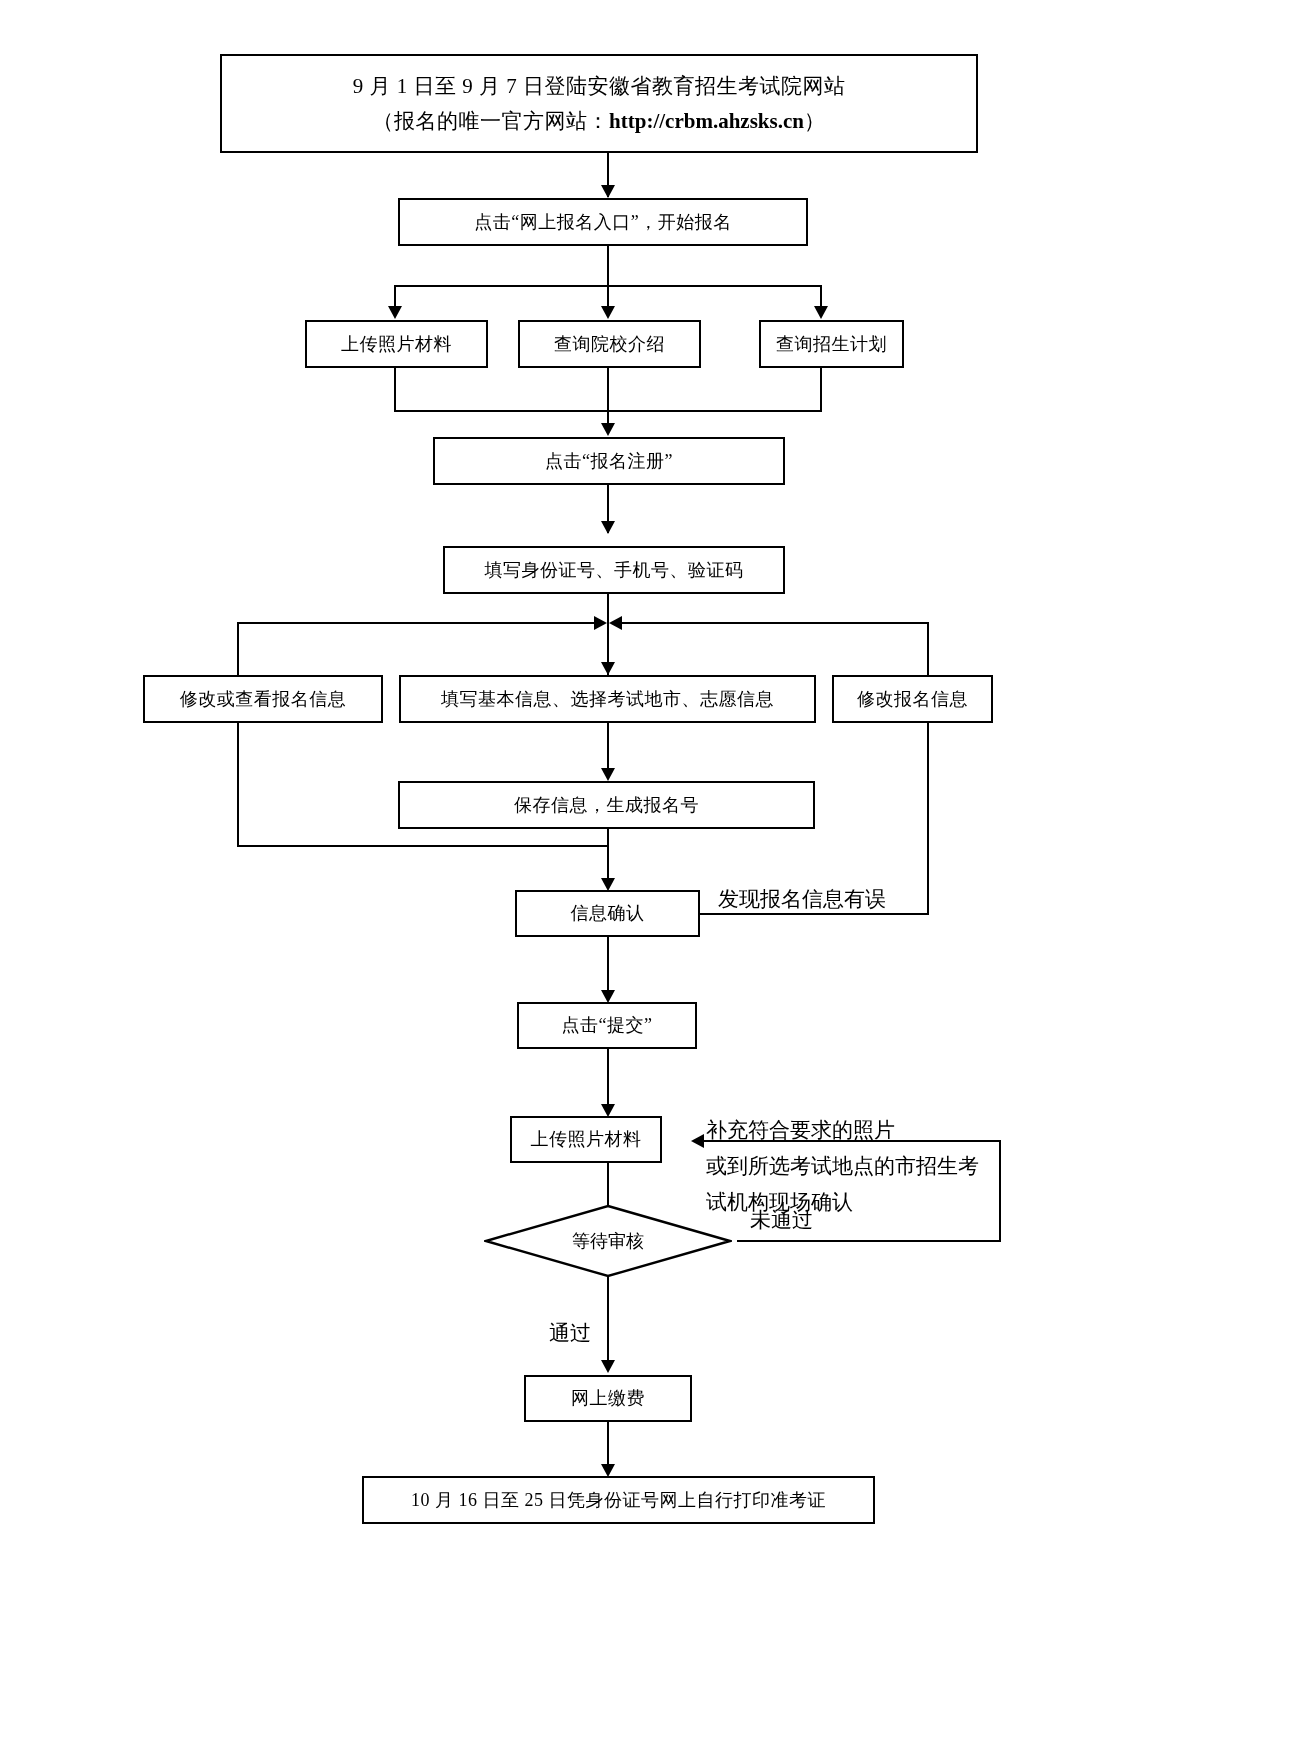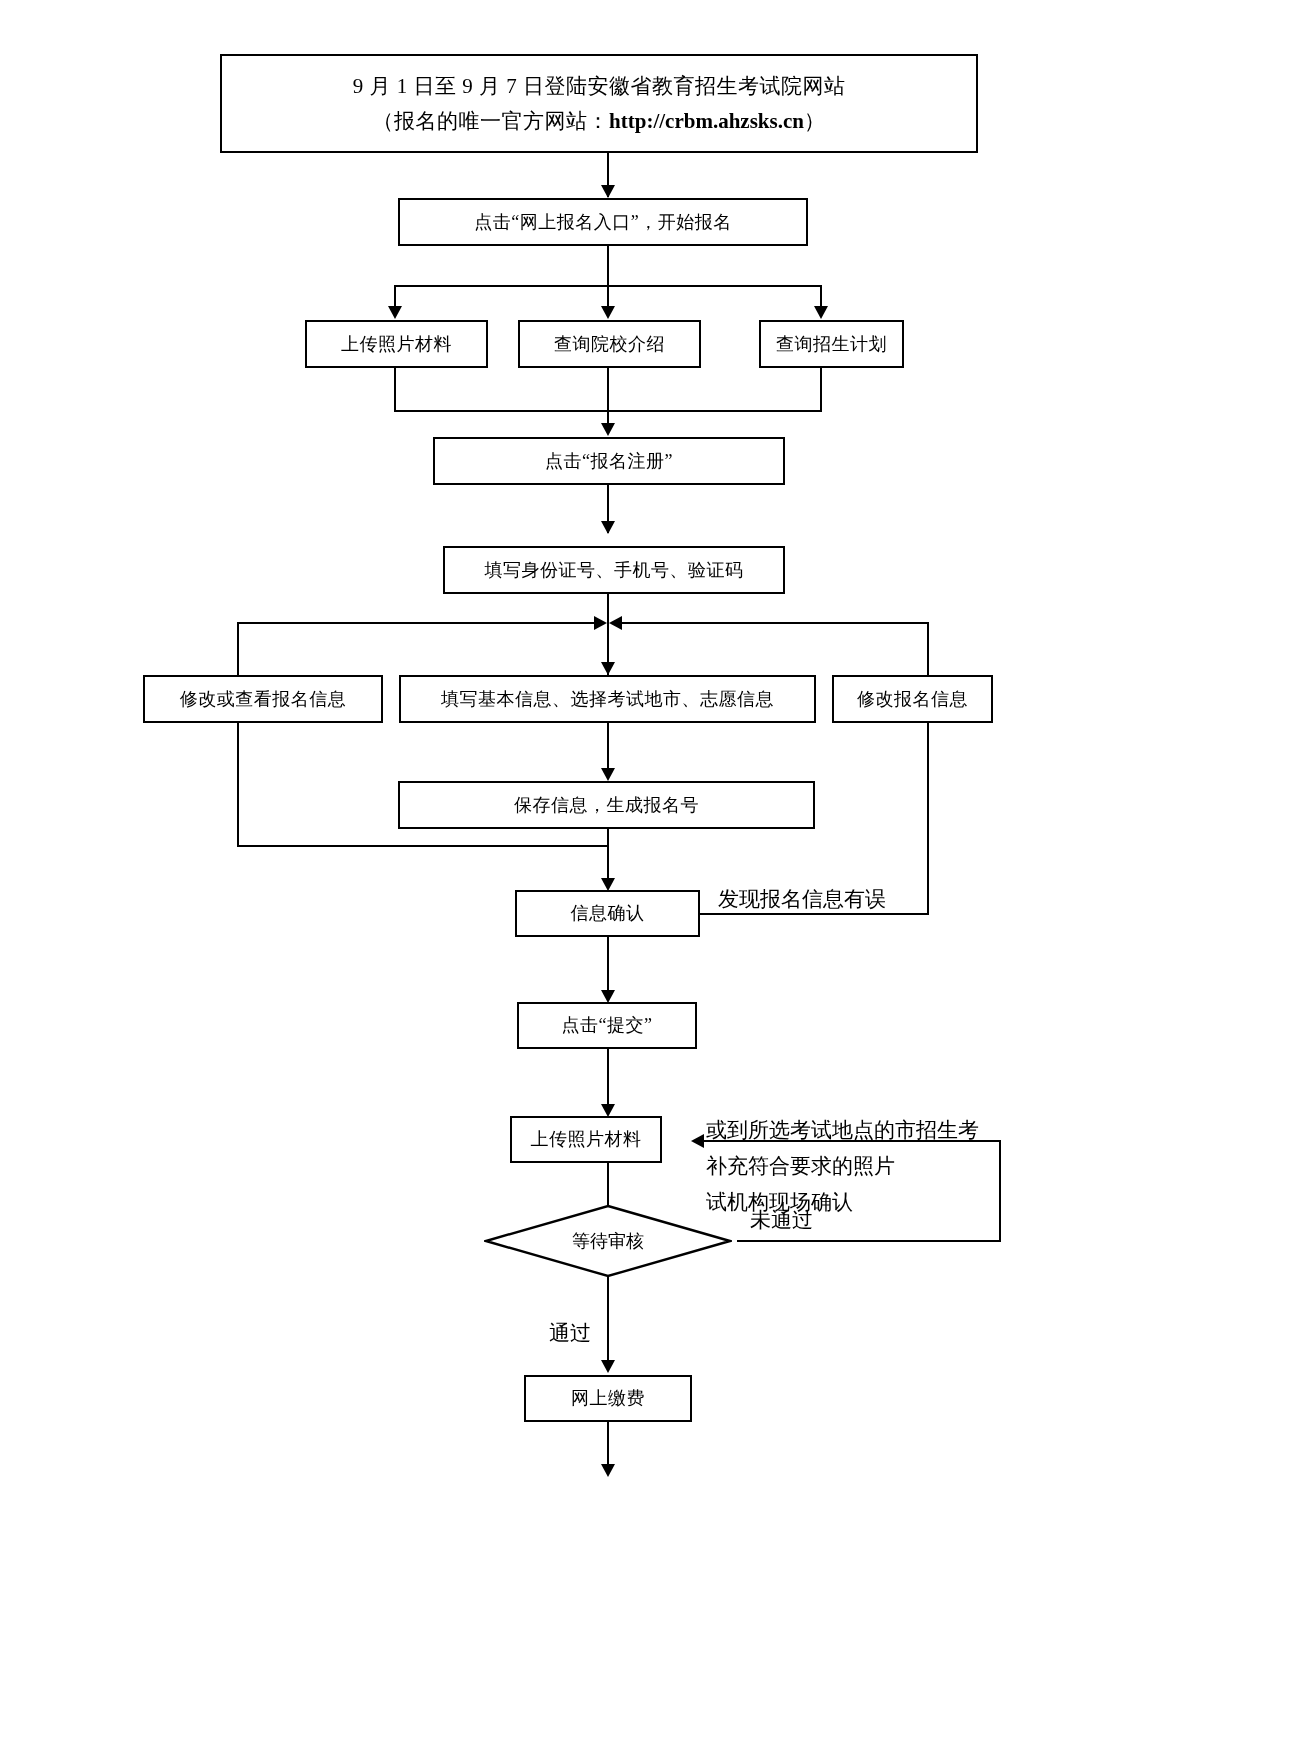--- a/index.html
+++ b/index.html
@@ -171,22 +171,22 @@
   <div class="node" style="left:510px;top:1116px;width:152px;height:47px;">
     <span>上传照片材料</span>
   </div>
 
   <div class="hline" style="left:737px;top:1240px;width:264px;"></div>
   <div class="vline" style="left:999px;top:1140px;height:101px;"></div>
   <div class="hline" style="left:704px;top:1140px;width:297px;"></div>
   <div class="arrow-l" style="left:691px;top:1134px;"></div>
 
   <div class="edge-label multi" style="left:706px;top:1112px;width:310px;">
+    <div>补充符合要求的照片</div>
     <div>或到所选考试地点的市招生考</div>
-    <div>补充符合要求的照片</div>
     <div>试机构现场确认</div>
   </div>
 
   <div class="vline" style="left:607px;top:1163px;height:43px;"></div>
 
   <div class="diamond-wrap" style="left:484px;top:1204px;width:248px;height:74px;">
     <svg width="248" height="74" viewBox="0 0 248 74">
       <polygon points="124,2 246,37 124,72 2,37" fill="#ffffff" stroke="#000000" stroke-width="2.4"></polygon>
     </svg>
     <div class="diamond-label">等待审核</div>
@@ -198,14 +198,17 @@
   <div class="arrow-d" style="left:601px;top:1360px;"></div>
   <div class="edge-label" style="left:549px;top:1319px;">通过</div>
 
   <div class="node" style="left:524px;top:1375px;width:168px;height:47px;">
     <span>网上缴费</span>
   </div>
 
   <div class="vline" style="left:607px;top:1422px;height:52px;"></div>
   <div class="arrow-d" style="left:601px;top:1464px;"></div>
 
+  <div class="node" style="left:362px;top:1476px;width:513px;height:48px;">
+    <span>10 月 16 日至 25 日凭身份证号网上自行打印准考证</span>
+  </div>
 
 </div>
 
 </body></html>

